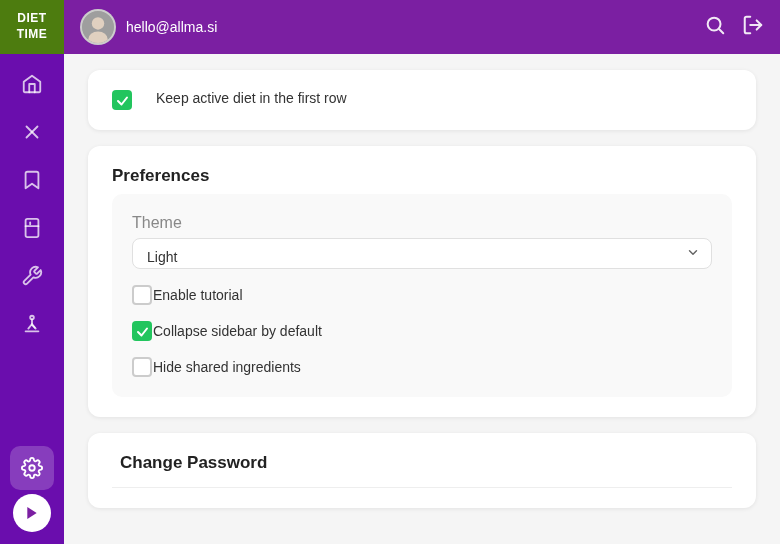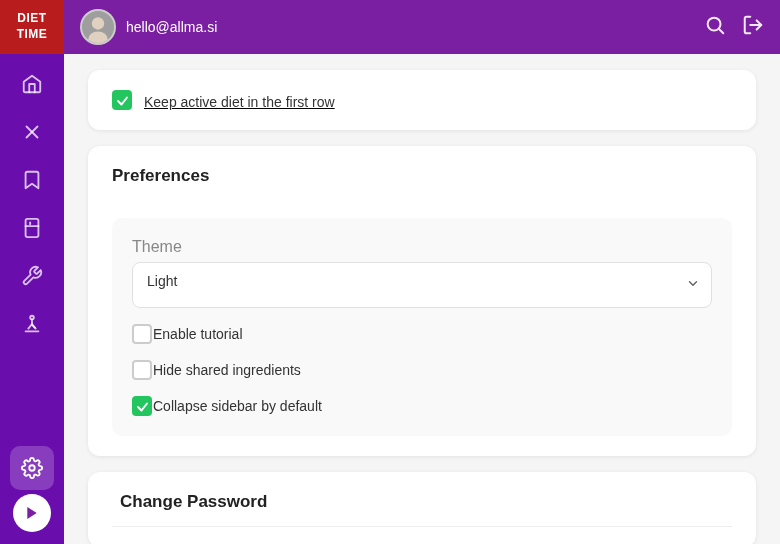--- a/index.html
+++ b/index.html
@@ -11,21 +11,21 @@
       background: #6a0dad;
       display: flex;
       flex-direction: column;
       align-items: center;
       flex-shrink: 0;
       height: 544px;
     }
     .sidebar-logo {
       width: 64px;
       height: 54px;
-      background: #b91c1c;
+      background: #4d7c0f;
       display: flex;
       align-items: center;
       justify-content: center;
       color: white;
       font-weight: 900;
       font-size: 13px;
       letter-spacing: 0.5px;
       line-height: 1.2;
       text-align: center;
     }
@@ -124,23 +124,22 @@
     .card {
       background: white;
       border-radius: 12px;
       padding: 20px 24px;
       box-shadow: 0 1px 4px rgba(0,0,0,0.08);
     }
 
     
     .top-card {
       display: flex;
-      align-items: flex-end;
-      gap: 12px;
-      text-decoration: underline;
+      align-items: flex-start;
+      gap: 24px;
     }
 
     
     .checkbox-green {
       width: 20px;
       height: 20px;
       border-radius: 4px;
       background: #22c55e;
       display: flex;
       align-items: center;
@@ -162,21 +161,21 @@
       flex-shrink: 0;
       cursor: pointer;
     }
 
     
     .pref-card {}
     .pref-title {
       font-size: 17px;
       font-weight: 700;
       color: #222;
-      margin-bottom: 32px;
+      margin-bottom: 8px;
     }
     .pref-inner {
       background: #f9f9f9;
       border-radius: 10px;
       padding: 20px;
       display: flex;
       flex-direction: column;
       gap: 16px;
     }
 
@@ -186,21 +185,21 @@
       font-size: 16px;
       color: #888;
       margin-bottom: 6px;
     }
     .select-wrapper {
       position: relative;
       width: 100%;
     }
     .select-wrapper select {
       width: 100%;
-      padding: 10px 36px 18px 14px;
+      padding: 10px 36px 3px 14px;
       border: 1px solid #e0e0e0;
       border-radius: 8px;
       background: white;
       font-size: 14px;
       color: #333;
       appearance: none;
       cursor: pointer;
       outline: none;
     }
     .select-chevron {
@@ -361,33 +360,33 @@
             </span>
           </div>
         </div>
 
         <div class="checkbox-row">
           <div class="checkbox-empty"></div>
           <span class="checkbox-row-label">Enable tutorial</span>
         </div>
 
         <div class="checkbox-row">
-          <div class="checkbox-empty"></div>
-          <span class="checkbox-row-label">Hide shared ingredients</span>
-        </div>
-
-        <div class="checkbox-row">
           <div class="checkbox-green">
             <svg viewBox="0 0 13 13" fill="none" xmlns="http://www.w3.org/2000/svg">
               <polyline points="2,7 5.5,10.5 11,3.5" stroke="white" stroke-width="2" stroke-linecap="round" stroke-linejoin="round"></polyline>
             </svg>
           </div>
           <span class="checkbox-row-label">Collapse sidebar by default</span>
         </div>
 
+        <div class="checkbox-row">
+          <div class="checkbox-empty"></div>
+          <span class="checkbox-row-label">Hide shared ingredients</span>
+        </div>
+
       </div>
     </div>
 
     <div class="card change-pw-card">
       <div class="change-pw-title">Change Password</div>
       <div class="card-divider"></div>
     </div>
 
   </div>
 </div>

